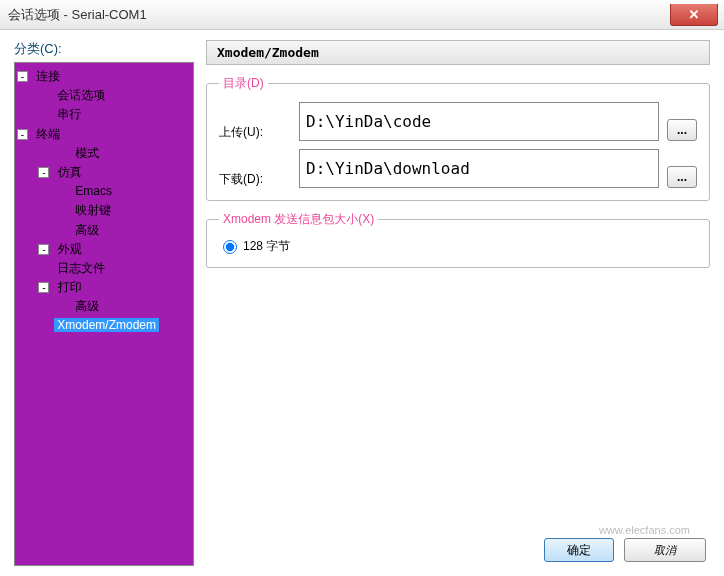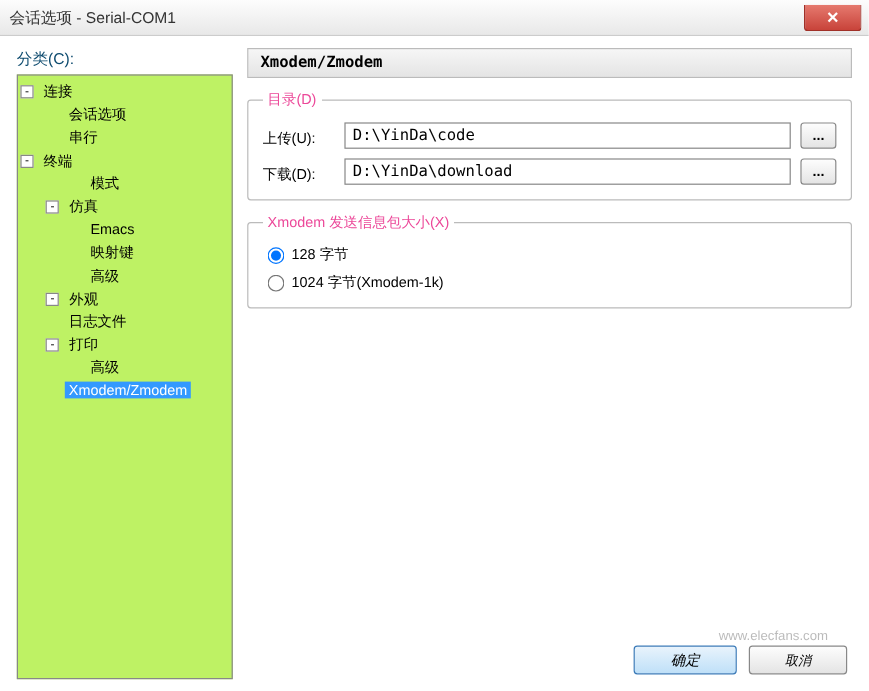--- a/index.html
+++ b/index.html
@@ -53,21 +53,21 @@
       flex-direction: column;
     }
     .category-label {
       margin-bottom: 4px;
       color: #0c4a6e;
       font-size: 13px;
     }
     .tree {
       flex: 1;
       border: 1px solid #888;
-      background: #bef264;
+      background: #a21caf;
       padding: 4px 2px;
       overflow: auto;
       font-size: 12px;
       line-height: 1.6;
     }
     .tree-node {
       white-space: nowrap;
     }
     .tree-indent { display: inline-block; }
     .tree-toggle {
@@ -126,22 +126,23 @@
     .field-row:last-child { margin-bottom: 0; }
     .field-label {
       width: 60px;
       flex-shrink: 0;
     }
     .text-input {
       flex: 1;
       border: 1px solid #888;
       padding: 3px 6px;
       font-family: monospace, "SimSun";
-      font-size: 13px;
-      height: 22px;
+      font-size: 16px;
+      height: 39px;
+      margin-left: 12px;
     }
     .browse-btn {
       width: 30px;
       height: 22px;
       border: 1px solid #888;
       background: linear-gradient(to bottom, #fdfdfd, #e4e4e4);
       border-radius: 3px;
       cursor: pointer;
       display: flex;
       align-items: center;
@@ -163,28 +164,27 @@
     }
     .bottom-bar {
       position: absolute;
       bottom: 4px;
       right: 4px;
       display: flex;
       gap: 10px;
       align-items: center;
     }
     .ok-btn {
-      width: 86px;
+      width: 70px;
       height: 24px;
       border: 1px solid #3a7ab8;
       background: linear-gradient(to bottom, #e8f3fc, #bfe0f8);
       border-radius: 3px;
       cursor: pointer;
       font-size: 12px;
-      font-style: italic;
     }
     .extra-btn {
       width: 82px;
       height: 24px;
       border: 1px solid #888;
       background: linear-gradient(to bottom, #fdfdfd, #e4e4e4);
       border-radius: 3px;
       cursor: pointer;
       font-size: 11px;
       overflow: hidden;
@@ -303,24 +303,20 @@
         </div>
       </div>
     </fieldset>
 
     <fieldset>
       <legend>Xmodem 发送信息包大小(X)</legend>
       <div class="radio-row">
         <input type="radio" name="pkt" checked="" style="">
         <span>128 字节</span>
       </div>
-      <div class="radio-row">
-        <input type="radio" name="pkt" style="">
-        <span>1024 字节(Xmodem-1k)</span>
-      </div>
     </fieldset>
 
 
     <div class="bottom-bar">
       <button class="ok-btn">确定</button>
       <button class="extra-btn">取消</button>
     </div>
 
     <div class="watermark">www.elecfans.com</div>
   </div>

